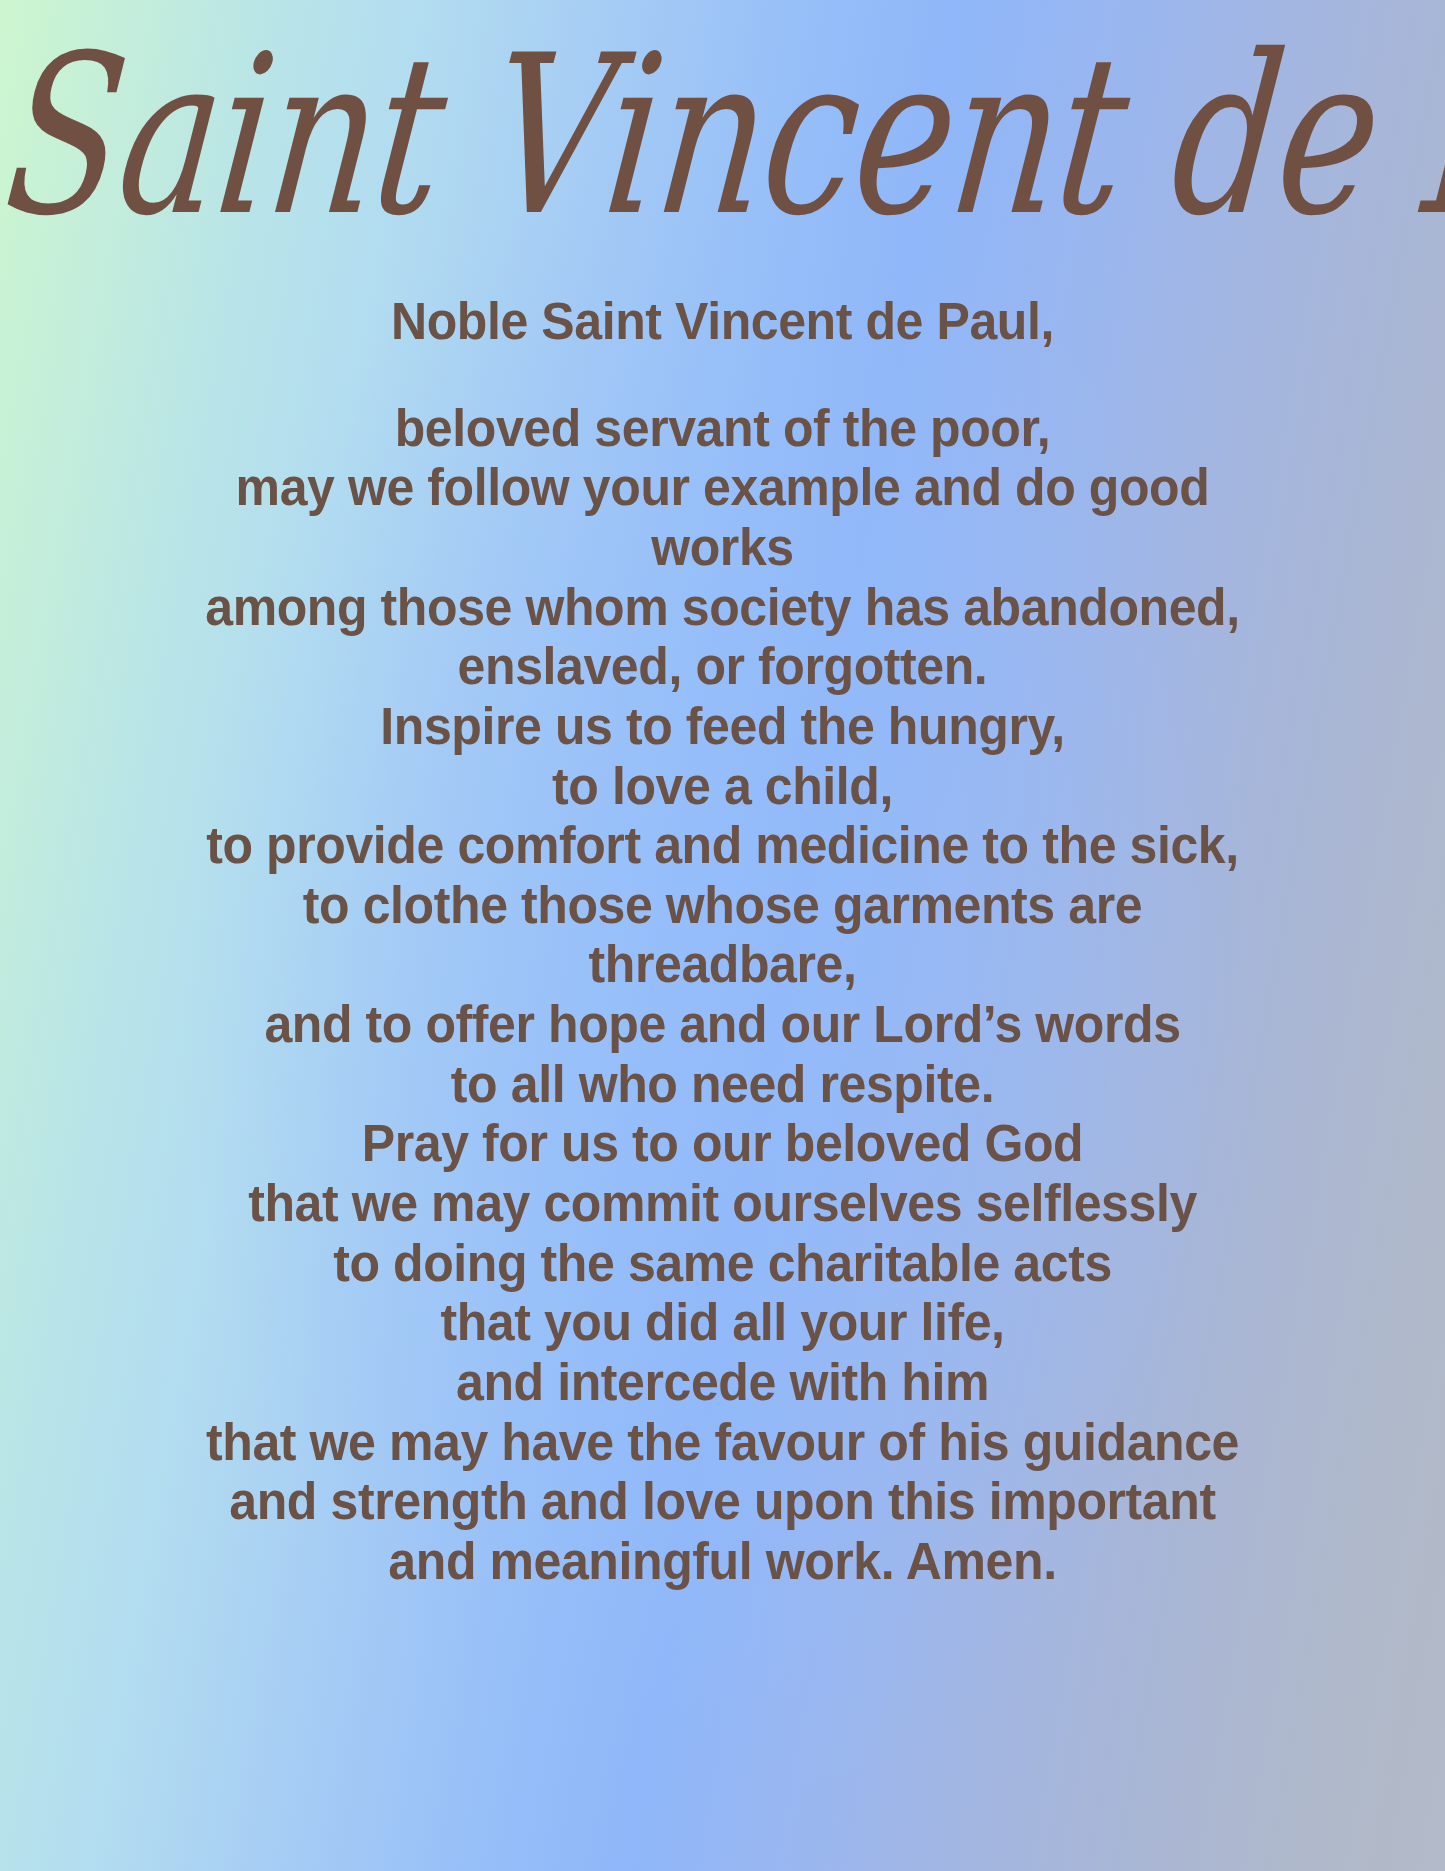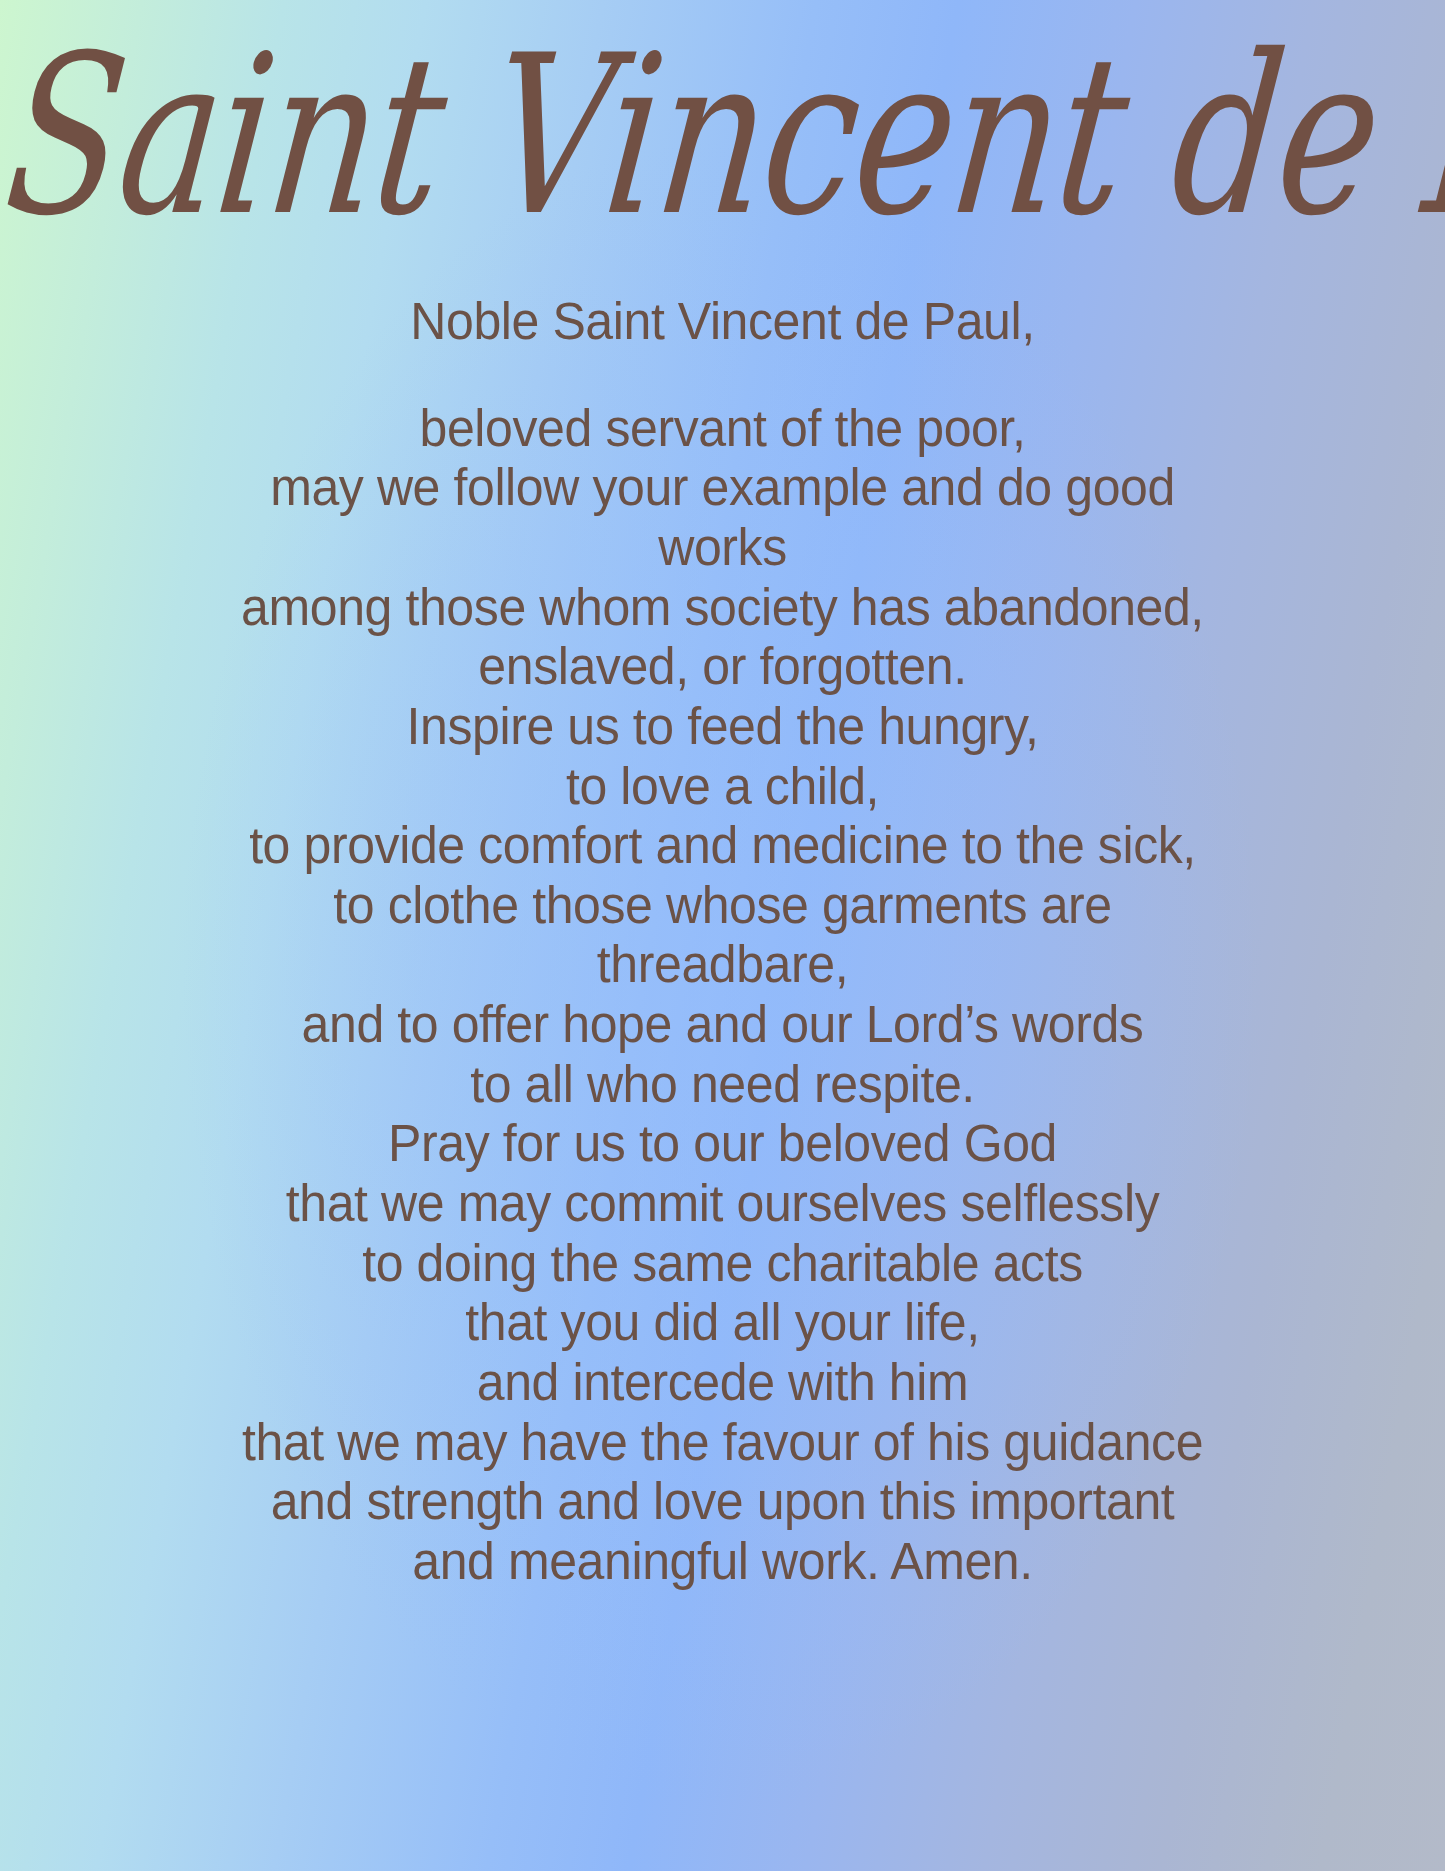--- a/index.html
+++ b/index.html
@@ -80,21 +80,21 @@
     margin-top: 14px;
   }
 
   
   #prayer-body {
     position: relative;
     z-index: 2;
     text-align: center;
     color: #6b5247;
     font-family: "Liberation Sans", sans-serif;
-    font-weight: 400;
+    font-weight: 700;
     font-size: 51px;
     line-height: 1.17;
     letter-spacing: -0.4px;
     padding: 0 28px;
     margin-top: 42px;
   }
 
   #prayer-body .prayer-line {
     display: block;
     white-space: nowrap;

